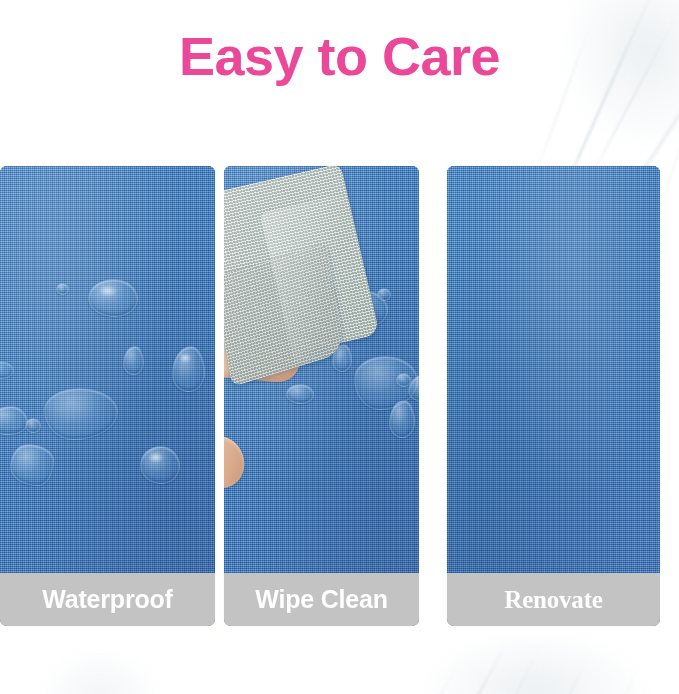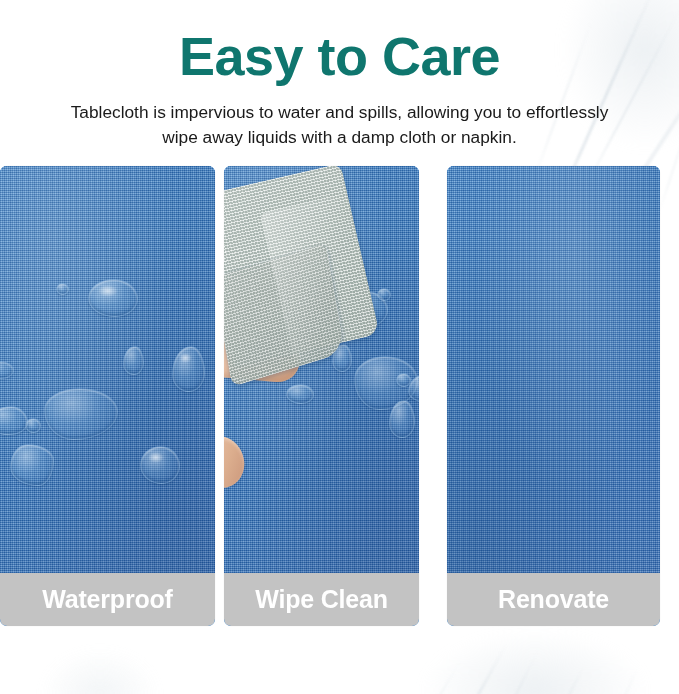--- a/index.html
+++ b/index.html
@@ -62,21 +62,21 @@
   
   .headline {
     position: absolute;
     top: 26px;
     left: 0;
     width: 679px;
     text-align: center;
     font-size: 54px;
     line-height: 60px;
     font-weight: bold;
-    color: #0f766e;
+    color: #ec4899;
     letter-spacing: -0.5px;
     font-stretch: condensed;
     z-index: 3;
     white-space: nowrap;
   }
   .subhead {
     position: absolute;
     top: 100px;
     left: 0;
     width: 679px;
@@ -101,21 +101,21 @@
     position: absolute;
     top: 0;
     height: 460px;
     border-radius: 7px;
     overflow: hidden;
     background: #3d84c9;
     box-shadow: 0 0 0 0.5px rgba(0,0,0,0.03);
   }
   .panel.p1 { left: 0px;   width: 215px; }
   .panel.p2 { left: 224px; width: 195px; }
-  .panel.p3 { left: 447px; width: 213px; }
+  .panel.p3 { left: 447px; width: 213px; font-family: Liberation Serif, serif; }
 
   
   .fabric {
     position: absolute;
     top: 0; left: 0; right: 0;
     height: 407px;
     background-color: #3f86cb;
     background-image:
       repeating-linear-gradient(0deg,
         rgba(20,70,135,0.30) 0px, rgba(20,70,135,0.30) 1px,
@@ -292,24 +292,20 @@
     <div class="vein v5"></div>
     <div class="vein v6"></div>
     <div class="vein v7"></div>
     <div class="vein v8"></div>
     <div class="vein v9"></div>
     <div class="vein v10"></div>
   </div>
 
   <div class="headline">Easy to Care</div>
 
-  <div class="subhead">
-    <span class="line">Tablecloth is impervious to water and spills, allowing you to effortlessly</span>
-    <span class="line">wipe away liquids with a damp cloth or napkin.</span>
-  </div>
 
   <div class="panel-row">
 
     <div class="panel p1">
       <div class="fabric"></div>
 
       <div class="drop" style="left:88px; top:113px; width:48px; height:36px;">
         <div class="drop-hi" style="left:9px; top:5px; width:20px; height:12px;"></div>
       </div>
       <div class="drop" style="left:56px; top:117px; width:11px; height:10px;"></div>

